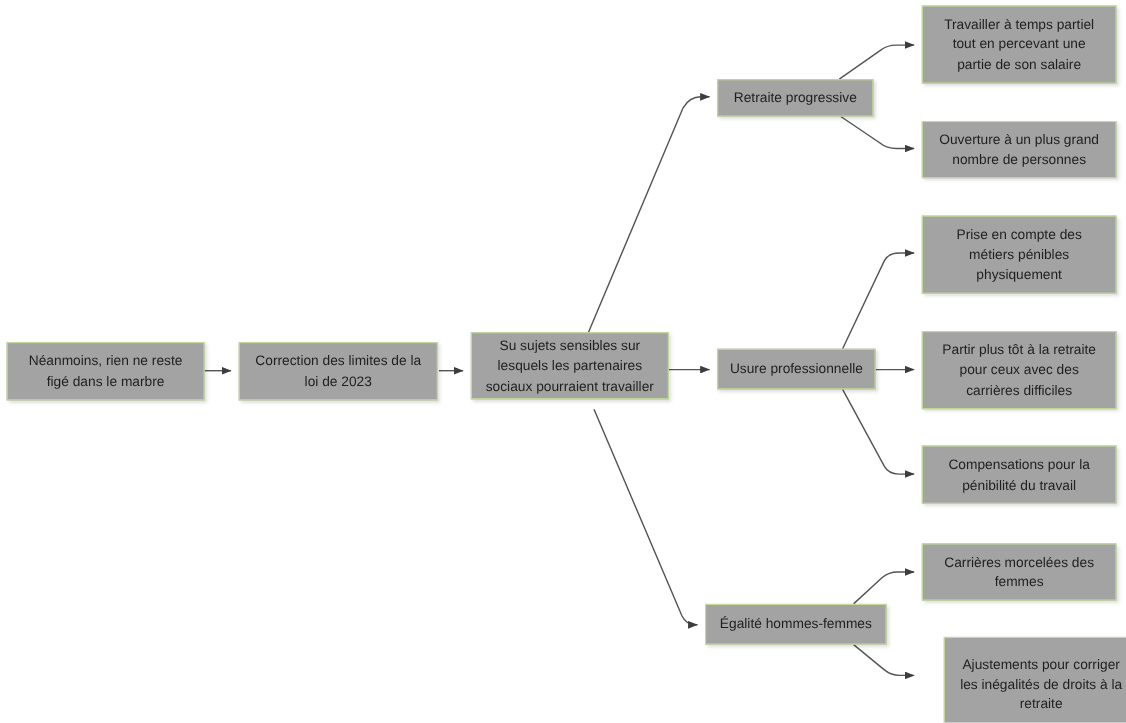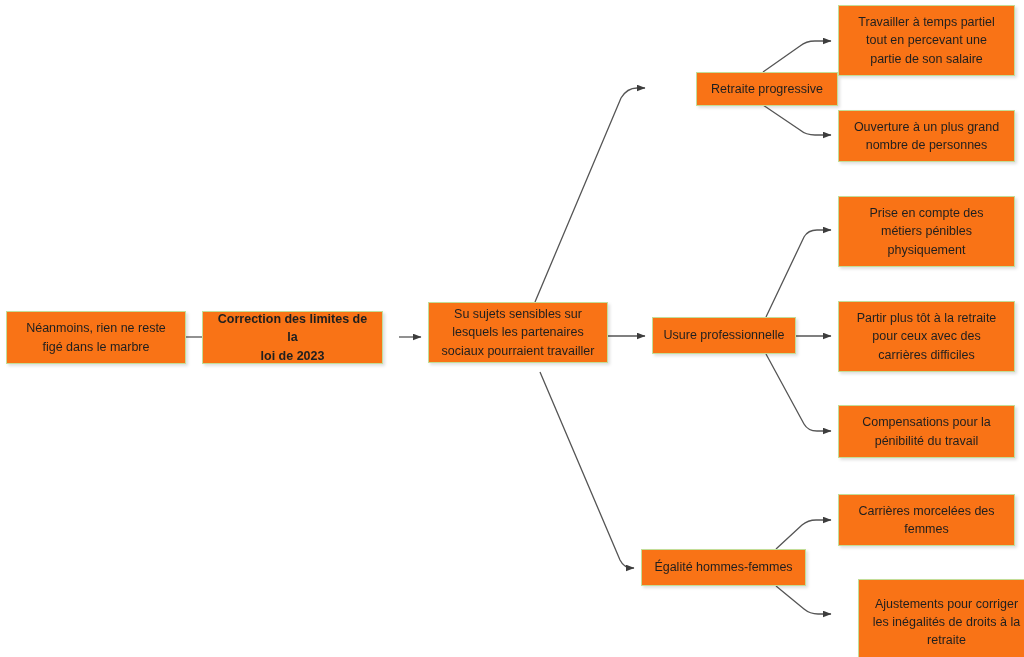--- a/index.html
+++ b/index.html
@@ -19,21 +19,21 @@
     position: absolute;
     left: 0;
     top: 0;
     width: 1024px;
     height: 657px;
     pointer-events: none;
   }
   .node {
     position: absolute;
     box-sizing: border-box;
-    background: #f97316;
+    background: #a3a3a3;
     border: 1px solid #c3dd98;
     box-shadow: 2px 2px 3px rgba(0,0,0,0.13);
     display: flex;
     align-items: center;
     justify-content: center;
     text-align: center;
     color: #1f1f1f;
     font-size: 12.5px;
     line-height: 1.45;
     padding: 4px 9px;
@@ -75,32 +75,32 @@
 
     <path d="M 776 549 L 802 525 Q 808 520 816 520 L 831 520" fill="none" stroke="#555555" stroke-width="1.3" marker-end="url(#arrowhead)"></path>
     <path d="M 776 586 L 804 609 Q 810 614 818 614 L 831 614" fill="none" stroke="#555555" stroke-width="1.3" marker-end="url(#arrowhead)"></path>
   </svg>
 
   <div class="node" style="left:6px; top:311px; width:180px; height:53px;">
     <span class="node-label">Néanmoins, rien ne reste
 figé dans le marbre</span>
   </div>
 
-  <div class="node" style="left:202px; top:311px; width:181px; height:53px;font-weight:bold;">
+  <div class="node" style="left:217px; top:311px; width:181px; height:53px;">
     <span class="node-label">Correction des limites de la
 loi de 2023</span>
   </div>
 
   <div class="node" style="left:428px; top:302px; width:180px; height:61px;">
     <span class="node-label">Su sujets sensibles sur
 lesquels les partenaires
 sociaux pourraient travailler</span>
   </div>
 
-  <div class="node" style="left:652px; top:72px; width:142px; height:34px;margin-left:44px;">
+  <div class="node" style="left:652px; top:72px; width:142px; height:34px;">
     <span class="node-label">Retraite progressive</span>
   </div>
 
   <div class="node" style="left:652px; top:317px; width:144px; height:37px;">
     <span class="node-label">Usure professionnelle</span>
   </div>
 
   <div class="node" style="left:641px; top:549px; width:165px; height:37px;align-items:center;">
     <span class="node-label">Égalité hommes-femmes</span>
   </div>

